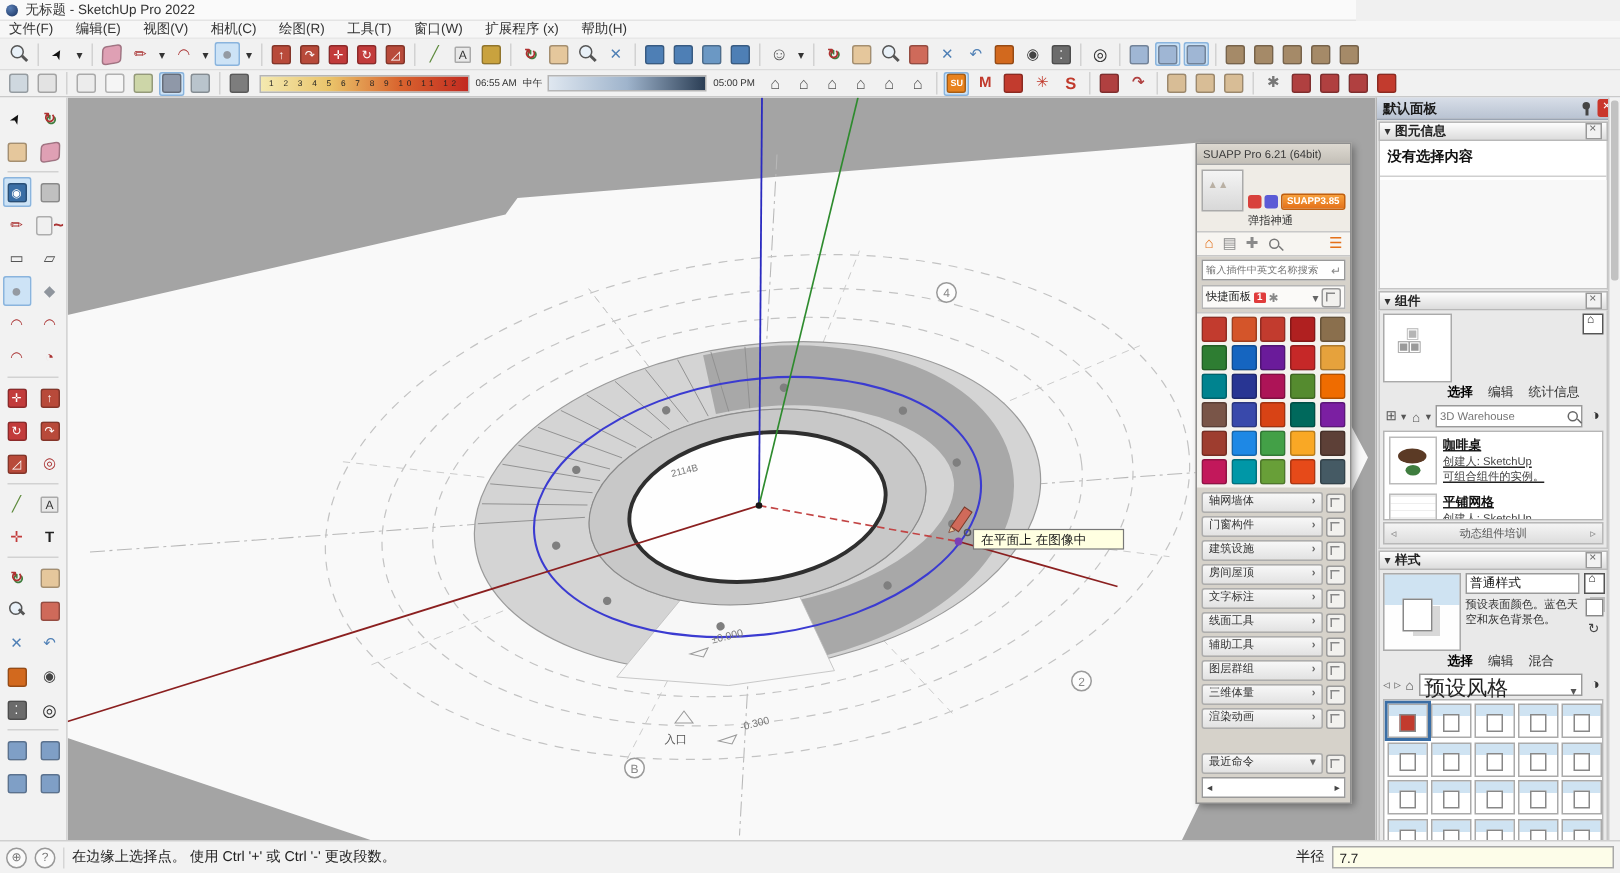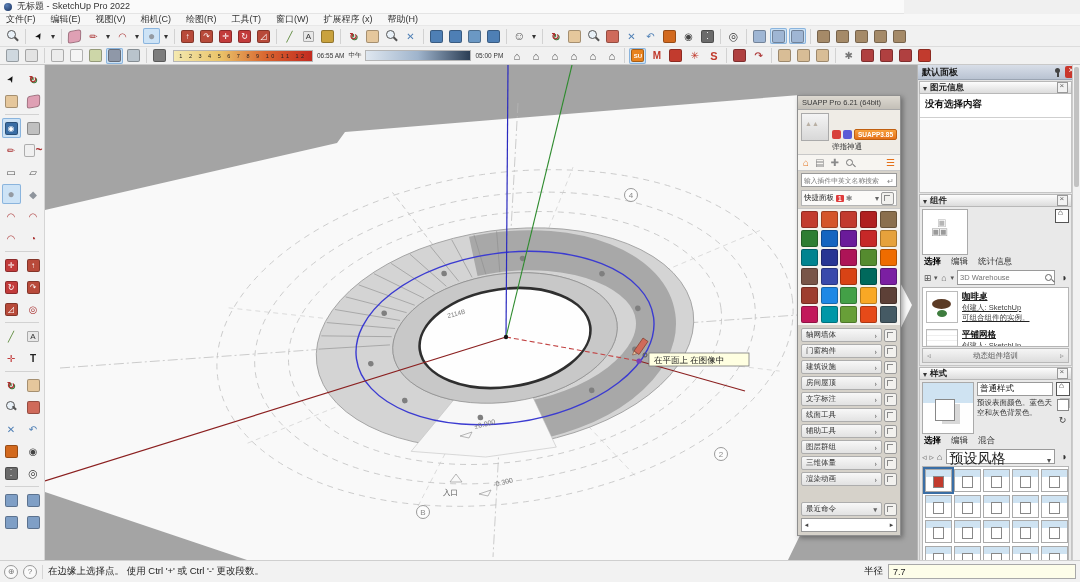--- a/index.html
+++ b/index.html
@@ -99,21 +99,21 @@
 .su-qbadge{background:#e03c3c;color:#fff;font-size:6.5px;font-weight:bold;padding:0 2px;border-radius:1px;}
 .su-gear::before{content:"✱";color:#888;font-size:8px;}
 .su-flex{flex:1;}
 .su-caret::before{content:"▾";color:#666;font-size:8px;}
 .popout{width:11px;height:11px;border:1px solid #9a9a9a;background:#f2f1ee;border-radius:2px;position:relative;flex:none;}
 .popout::after{content:"";position:absolute;left:2px;top:2px;width:5px;height:5px;border:1px solid #888;border-right:0;border-bottom:0;}
 .su-grid{display:grid;grid-template-columns:repeat(5,1fr);gap:2px;padding:2px 3px;background:#f4f2ee;border-top:1px solid #c8c8c8;}
 .su-tile{width:15px;height:15px;border-radius:2px;border:1px solid rgba(0,0,0,.25);justify-self:center;}
 #suappMenu{display:flex;flex-direction:column;gap:2px;padding:3px 3px 0 3px;}
 .smrow{display:flex;align-items:center;gap:2px;}
-.smbtn{flex:1;display:flex;align-items:center;height:14px;background:linear-gradient(#f8f8f8,#e2e2e2);border:1px solid #adadad;border-radius:2px;font-size:7.5px;color:#333;padding:0 4px;font-family:Liberation Serif, serif;}
+.smbtn{flex:1;display:flex;height:14px;background:linear-gradient(#f8f8f8,#e2e2e2);border:1px solid #adadad;border-radius:2px;font-size:7.5px;color:#333;padding:0 4px;font-family:Liberation Sans, sans-serif;}
 .smchev{margin-left:auto;}
 .smchev::before{content:"›";color:#666;font-weight:bold;}
 .smchev.dn::before{content:"▾";font-size:7px;}
 .su-spacer{flex:1;}
 .su-hscroll{display:flex;align-items:center;height:12px;margin:2px 3px 3px 3px;background:#fff;border:1px solid #9a9a9a;}
 .hs-a{width:9px;text-align:center;font-size:7px;color:#444;}
 .hs-a.l::before{content:"◂";}
 .hs-a.r::before{content:"▸";}
 .hs-track{flex:1;}
 
@@ -137,21 +137,21 @@
 .ei-rest{flex:1;background:#f8f8f8;}
 .comp-body,.sty-body{background:#e9e9e9;border:1px solid #c5c5c5;border-top:0;padding:2px;}
 .comp-top{display:flex;gap:4px;height:46px;}
 .comp-prev{width:44px;height:44px;background:#fff;border:1px solid #aaa;position:relative;}
 .comp-prev::before{content:"▣▣";position:absolute;left:8px;top:16px;font-size:10px;color:#9a9a9a;letter-spacing:-2px;}
 .comp-prev::after{content:"▣";position:absolute;left:14px;top:7px;font-size:10px;color:#b5b5b5;}
 .mini-house{margin-left:auto;width:12px;height:12px;border:1px solid #555;position:relative;background:#fff;}
 .mini-house::before{content:"⌂";position:absolute;left:2px;top:-2px;font-size:8px;color:#222;}
 .tabs{display:flex;gap:10px;height:14px;align-items:center;padding-left:2px;}
 .tab{font-size:8.5px;color:#333;}
-.tab.on{font-weight:bold;color:#000;}
+.tab.on{font-weight:bold;color:#000;margin-left:41px;}
 .comp-tools{display:flex;align-items:center;gap:1px;height:17px;}
 .tico{font-size:9px;color:#555;width:11px;text-align:center;}
 .tico.opts::before{content:"⊞";}
 .tico.home::before{content:"⌂";}
 .tico.dark::before{content:"◑";color:#333;font-size:10px;}
 .caret2{font-size:7px;color:#555;}
 .caret2::before{content:"▾";}
 .searchbox{flex:1;display:flex;align-items:center;background:#fff;border:1px solid #9a9a9a;height:13px;margin:0 2px;min-width:0;}
 .searchbox input{flex:1;border:0;outline:0;font-size:7.5px;color:#777;padding:0 2px;min-width:0;background:transparent;font-family:inherit;}
 .mini-lens{position:relative;width:10px;height:12px;flex:none;}

